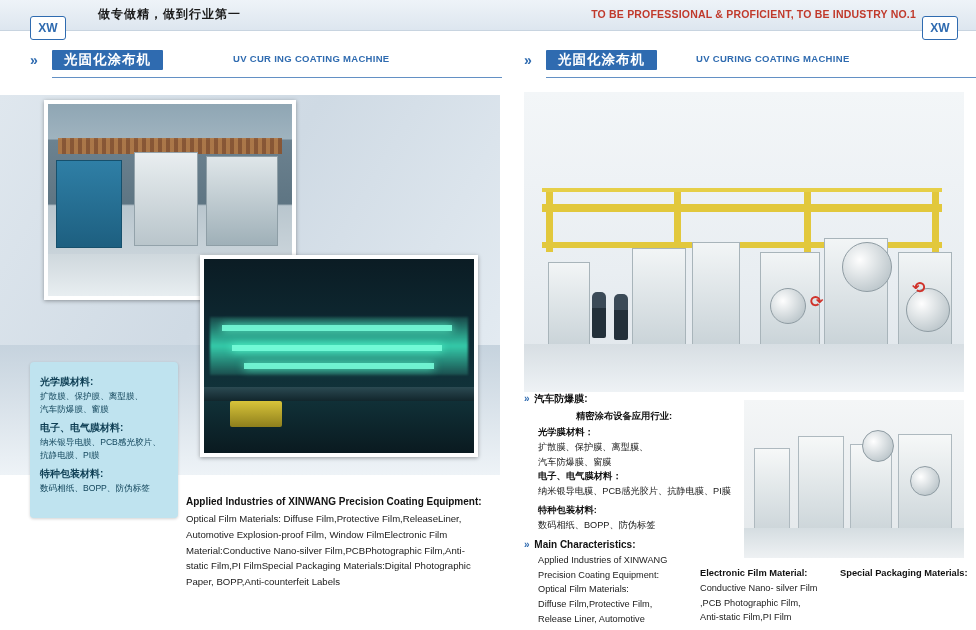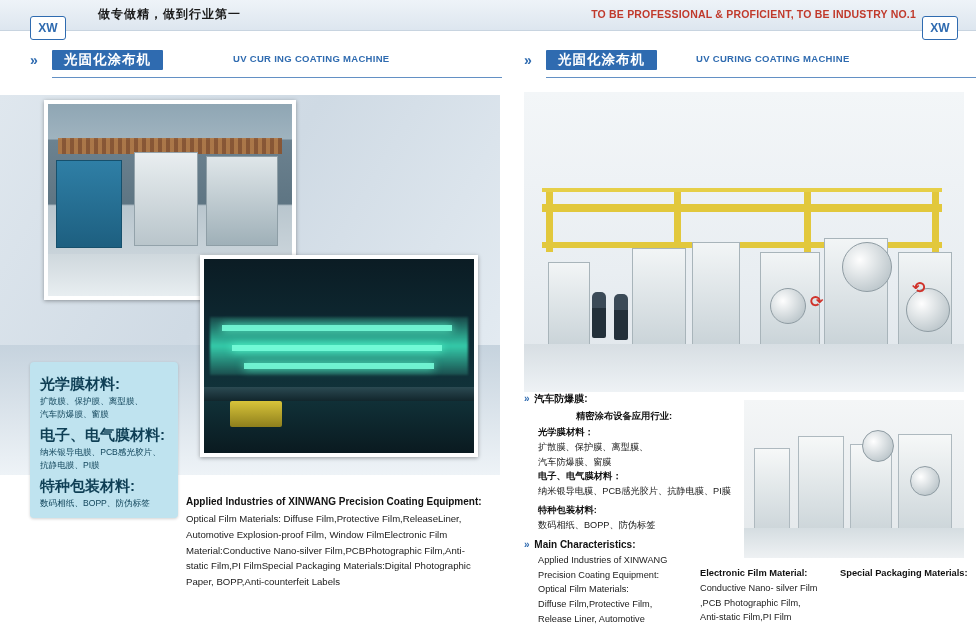--- a/index.html
+++ b/index.html
@@ -81,21 +81,21 @@
   #photoB .rail{position:absolute;left:0;top:128px;width:270px;height:14px;
       background:linear-gradient(to bottom,#2b4a52,#12262c);}
   #photoB .yel{position:absolute;left:26px;top:142px;width:52px;height:26px;
       background:linear-gradient(to bottom,#d8c43a,#8e7f1c);border-radius:2px;}
 
   
   .card{position:absolute;left:30px;top:362px;width:148px;height:156px;
         background:#bfe3ef;border-radius:4px;padding:8px 10px;box-sizing:border-box;
         box-shadow:0 1px 3px rgba(0,0,0,.18);}
   .card h4{margin:0 0 6px 0;font-size:12.5px;color:#0f3f55;font-weight:bold;letter-spacing:.5px;}
-  .card .k{font-size:15px;color:#0f3f55;font-weight:bold;margin-top:5px;}
+  .card .k{font-size:10px;color:#0f3f55;font-weight:bold;margin-top:5px;}
   .card .v{font-size:8.6px;color:#13465c;line-height:1.5;margin-top:1px;}
 
   
   .body-left{position:absolute;left:186px;top:496px;width:300px;}
   .body-left .t{font-size:10px;font-weight:bold;color:#111;margin-bottom:4px;}
   .body-left .p{font-size:9.6px;color:#1a1a1a;line-height:1.65;}
 
   
   #photoC{left:524px;top:92px;width:440px;height:300px;background:#fff;}
   #photoC .sky{position:absolute;left:0;top:0;width:440px;height:300px;

